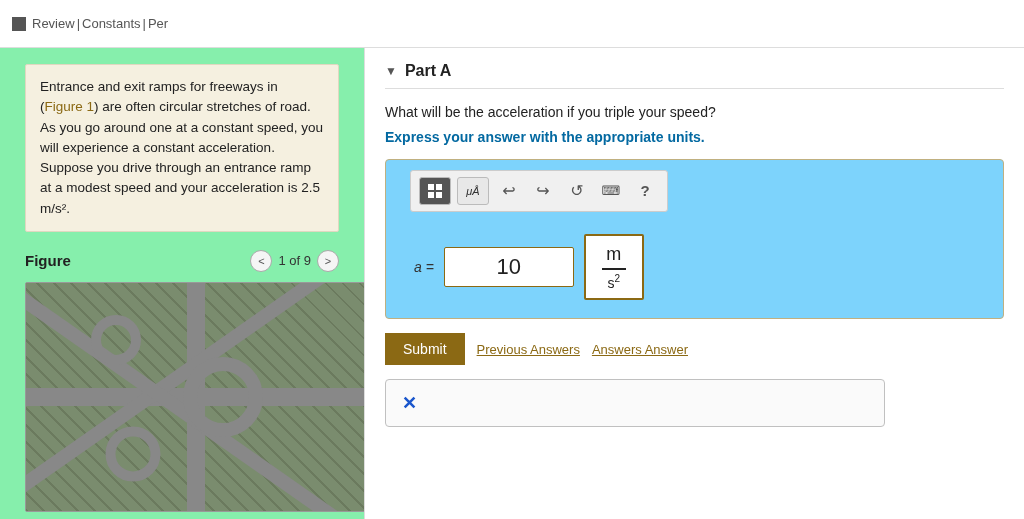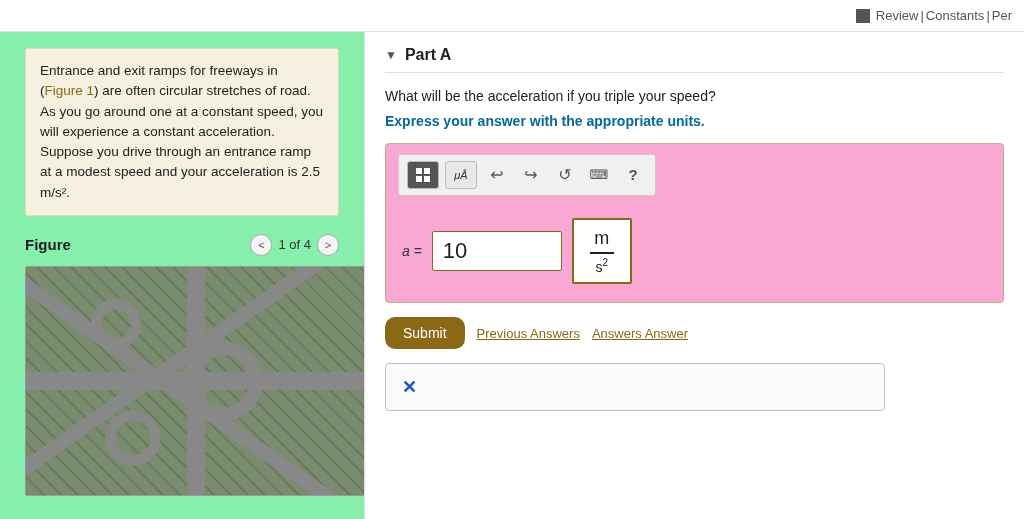--- a/index.html
+++ b/index.html
@@ -10,23 +10,23 @@
       width: 1024px;
       height: 519px;
       overflow: hidden;
       display: flex;
       flex-direction: column;
     }
 
     
     .top-bar {
       display: flex;
-      justify-content: flex-end;
-      align-items: center;
-      padding: 8px 12px;
+      justify-content: flex-start;
+      align-items: center;
+      padding: 16px 12px;
       border-bottom: 1px solid #ddd;
       background: #fff;
       font-size: 13px;
       color: #333;
       min-height: 30px;
     }
     .top-bar-links {
       display: flex;
       gap: 2px;
       align-items: center;
@@ -248,22 +248,22 @@
       font-size: 14px;
       font-weight: bold;
       color: #0369a1;
       margin-bottom: 14px;
     }
 
     
     .answer-box {
       border: 1px solid #c0b080;
       border-radius: 4px;
-      padding: 10px 12px;
-      background: #f9a8d4;
+      padding: 10px 24px;
+      background: #7dd3fc;
       margin-bottom: 14px;
     }
 
     
     .toolbar {
       display: flex;
       align-items: center;
       gap: 6px;
       margin-bottom: 14px;
       padding: 6px 8px;
@@ -327,20 +327,21 @@
     }
 
     .equation-input {
       border: 1px solid #8b6914;
       border-radius: 2px;
       padding: 6px 10px;
       font-size: 22px;
       width: 130px;
       color: #222;
       background: #fff;
+      text-align: center;
     }
 
     .equation-unit {
       border: 2px solid #8b6914;
       border-radius: 2px;
       padding: 8px 16px;
       background: #fff;
       text-align: center;
       min-width: 60px;
     }
@@ -373,21 +374,21 @@
       margin-bottom: 14px;
     }
 
     .submit-btn {
       background: #8b6914;
       color: #fff;
       border: none;
       padding: 8px 18px;
       font-size: 14px;
       cursor: pointer;
-      border-radius: 10px;
+      border-radius: 0;
     }
 
     .prev-answers-link {
       color: #8b6914;
       text-decoration: underline;
       font-size: 13px;
       cursor: pointer;
       background: none;
       border: none;
     }
@@ -443,21 +444,21 @@
   <div class="left-panel">
 
     <div class="problem-text">
       <span>Entrance and exit ramps for freeways in (</span><a href="#">Figure 1</a><span>) are often circular stretches of road. As you go around one at a constant speed, you will experience a constant acceleration. Suppose you drive through an entrance ramp at a modest speed and your acceleration is 2.5 m/s².</span>
     </div>
 
     <div class="figure-header">
       <span class="figure-label">Figure</span>
       <div class="figure-nav">
         <button class="nav-btn">&lt;</button>
-        <span class="figure-count">1 of 4</span>
+        <span class="figure-count">1 of 9</span>
         <button class="nav-btn">&gt;</button>
       </div>
     </div>
 
     <div class="figure-image">
       <div class="figure-image-inner">
         <div class="road-h"></div>
         <div class="road-v"></div>
         <div class="road-diagonal1"></div>
         <div class="road-diagonal2"></div>

